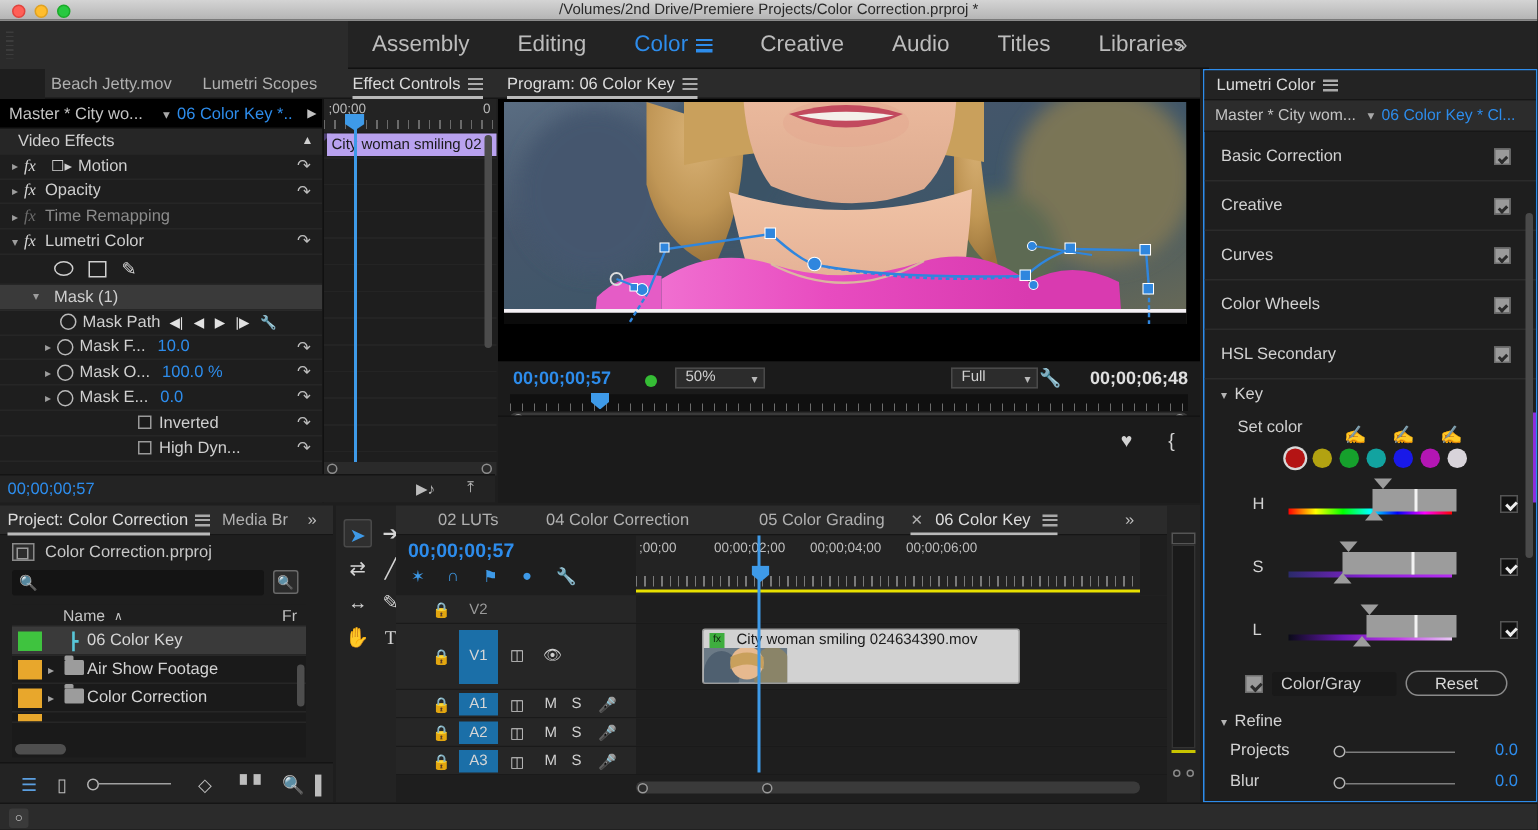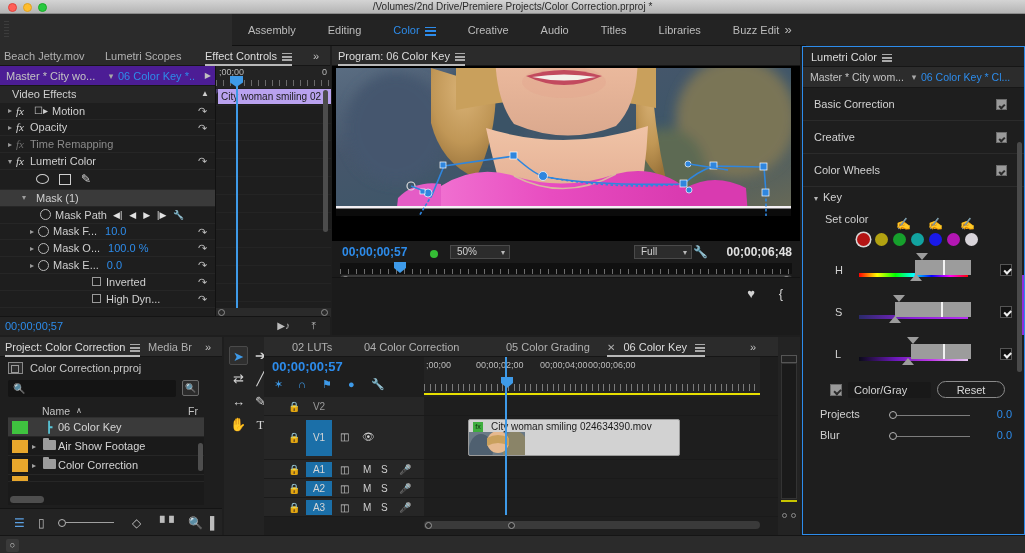--- a/index.html
+++ b/index.html
@@ -30,43 +30,43 @@
   
   .wsbar{
     position:absolute;left:0;top:14px;width:1025px;height:32px;
     background:#232323;border-bottom:1px solid #111;
   }
   .ws-grip{position:absolute;left:4px;top:7px;width:5px;height:18px;
     background:repeating-linear-gradient(#3c3c3c 0 1px,transparent 1px 3px);}
   .ws-left-pad{position:absolute;left:0;top:0;width:232px;height:32px;background:#2b2b2b;}
   .ws-tabs{position:absolute;left:232px;top:0;height:32px;display:flex;align-items:center;}
   .ws-tab{
-    padding:0 16px;height:32px;line-height:32px;font-size:11px;color:#bcbcbc;cursor:default;
+    padding:0 16px;height:32px;line-height:32px;font-size:15px;color:#bcbcbc;cursor:default;
   }
   .ws-tab.active{color:#2d8ceb;}
   .ws-hamb{display:inline-block;width:11px;height:9px;margin-left:5px;vertical-align:middle;
     background:linear-gradient(#2d8ceb 0 1.5px,transparent 1.5px 3.5px,#2d8ceb 3.5px 5px,transparent 5px 7px,#2d8ceb 7px 8.5px);}
   .ws-more{position:absolute;left:772px;top:0;height:32px;line-height:32px;
     width:32px;text-align:center;color:#b5b5b5;font-size:13px;}
   .ws-rightpad{position:absolute;left:806px;top:0;width:219px;height:32px;background:#232323;}
 
   
   .panel{position:absolute;background:#202020;}
   .panel-tabs{height:20px;background:#2b2b2b;position:relative;border-bottom:1px solid #161616;}
   .ptab{position:absolute;top:0;height:20px;line-height:20px;font-size:11px;color:#b0b0b0;white-space:nowrap;}
   .ptab.active{color:#dcdcdc;}
   .ptab.active:after{content:"";position:absolute;left:0;bottom:0;width:100%;height:2px;background:#b9b9b9;}
   .hamb{display:inline-block;width:10px;height:8px;margin-left:5px;vertical-align:middle;
     background:linear-gradient(#a9a9a9 0 1.4px,transparent 1.4px 3.2px,#a9a9a9 3.2px 4.6px,transparent 4.6px 6.4px,#a9a9a9 6.4px 8px);}
 
   
   #effectControls{left:0;top:46px;width:330px;height:289px;background:#1e1e1e;}
-  #ec-tabs{width:330px;}
+  #ec-tabs{width:330px;margin-left:30px;}
   .ec-body{position:absolute;left:0;top:20px;width:330px;height:269px;}
-  .ec-clipbar{position:absolute;left:0;top:0;width:215px;height:20px;background:#4c1d95;
+  .ec-clipbar{position:absolute;left:0;top:0;width:215px;height:20px;background:#000000;
     display:flex;align-items:center;border-bottom:1px solid #181818;}
   .ec-master{padding-left:6px;font-size:11px;color:#c4c4c4;width:104px;overflow:hidden;white-space:nowrap;}
   .ec-chev{width:14px;text-align:center;color:#a8a8a8;font-size:9px;}
   .ec-seq{font-size:11px;color:#2d8ceb;white-space:nowrap;overflow:hidden;width:78px;}
   .ec-arrow{position:absolute;right:4px;color:#c0c0c0;font-size:8px;}
 
   .ec-list{position:absolute;left:0;top:20px;width:215px;height:228px;overflow:hidden;}
   .ec-row{height:16.8px;display:flex;align-items:center;position:relative;
     border-bottom:1px solid #262626;font-size:11px;color:#cfcfcf;padding-left:4px;}
   .ec-row.hdr{background:#262626;font-weight:normal;}
@@ -562,21 +562,29 @@
     <div class="lu-body">
       <div class="lu-sec">
         <span>Basic Correction</span>
         <span class="lu-chk"></span>
       </div>
       <div class="lu-sec">
         <span>Creative</span>
         <span class="lu-chk"></span>
       </div>
       <div class="lu-sec">
+        <span>Curves</span>
+        <span class="lu-chk"></span>
+      </div>
+      <div class="lu-sec">
         <span>Color Wheels</span>
+        <span class="lu-chk"></span>
+      </div>
+      <div class="lu-sec">
+        <span>HSL Secondary</span>
         <span class="lu-chk"></span>
       </div>
 
       <div class="lu-sub">
         <span class="tri-d">▾</span><span>Key</span>
       </div>
 
       <div class="setcolor">
         <span>Set color</span>
         <span class="eyed" style="left:93px">✍</span>
@@ -626,20 +634,23 @@
         <span class="hsl-tri-b" style="left:99px"></span>
         <span class="hsl-chk"></span>
       </div>
 
       <div class="cgrow">
         <span class="cg-chk"></span>
         <span class="cg-field">Color/Gray</span>
         <span class="cg-reset">Reset</span>
       </div>
 
+      <div class="lu-sub">
+        <span class="tri-d">▾</span><span>Refine</span>
+      </div>
 
       <div class="slrow">
         <span class="sl-lbl">Projects</span>
         <span class="sl-track"></span>
         <span class="sl-knob"></span>
         <span class="sl-val">0.0</span>
       </div>
 
       <div class="slrow">
         <span class="sl-lbl">Blur</span>
@@ -748,21 +759,21 @@
       <div class="tl-ic" style="left:34px">∩</div>
       <div class="tl-ic" style="left:58px">⚑</div>
       <div class="tl-ic" style="left:84px">●</div>
       <div class="tl-ic" style="left:107px;color:#cfcfcf">🔧</div>
     </div>
 
     <div class="tl-ruler">
       <div class="tl-rt" style="left:2px">;00;00</div>
       <div class="tl-rt" style="left:52px">00;00;02;00</div>
       <div class="tl-rt" style="left:116px">00;00;04;00</div>
-      <div class="tl-rt" style="left:164px">00;00;06;00</div>
+      <div class="tl-rt" style="left:180px">00;00;06;00</div>
       <div class="tl-rticks"></div>
       <div class="tl-yellow"></div>
     </div>
 
     <div class="tl-tracks">
       <div class="trk" style="top:0;height:19px">
         <div class="trk-hdr">
           <span class="lock" style="top:4px">🔒</span>
           <span class="tname dim" style="top:4px">V2</span>
         </div>

